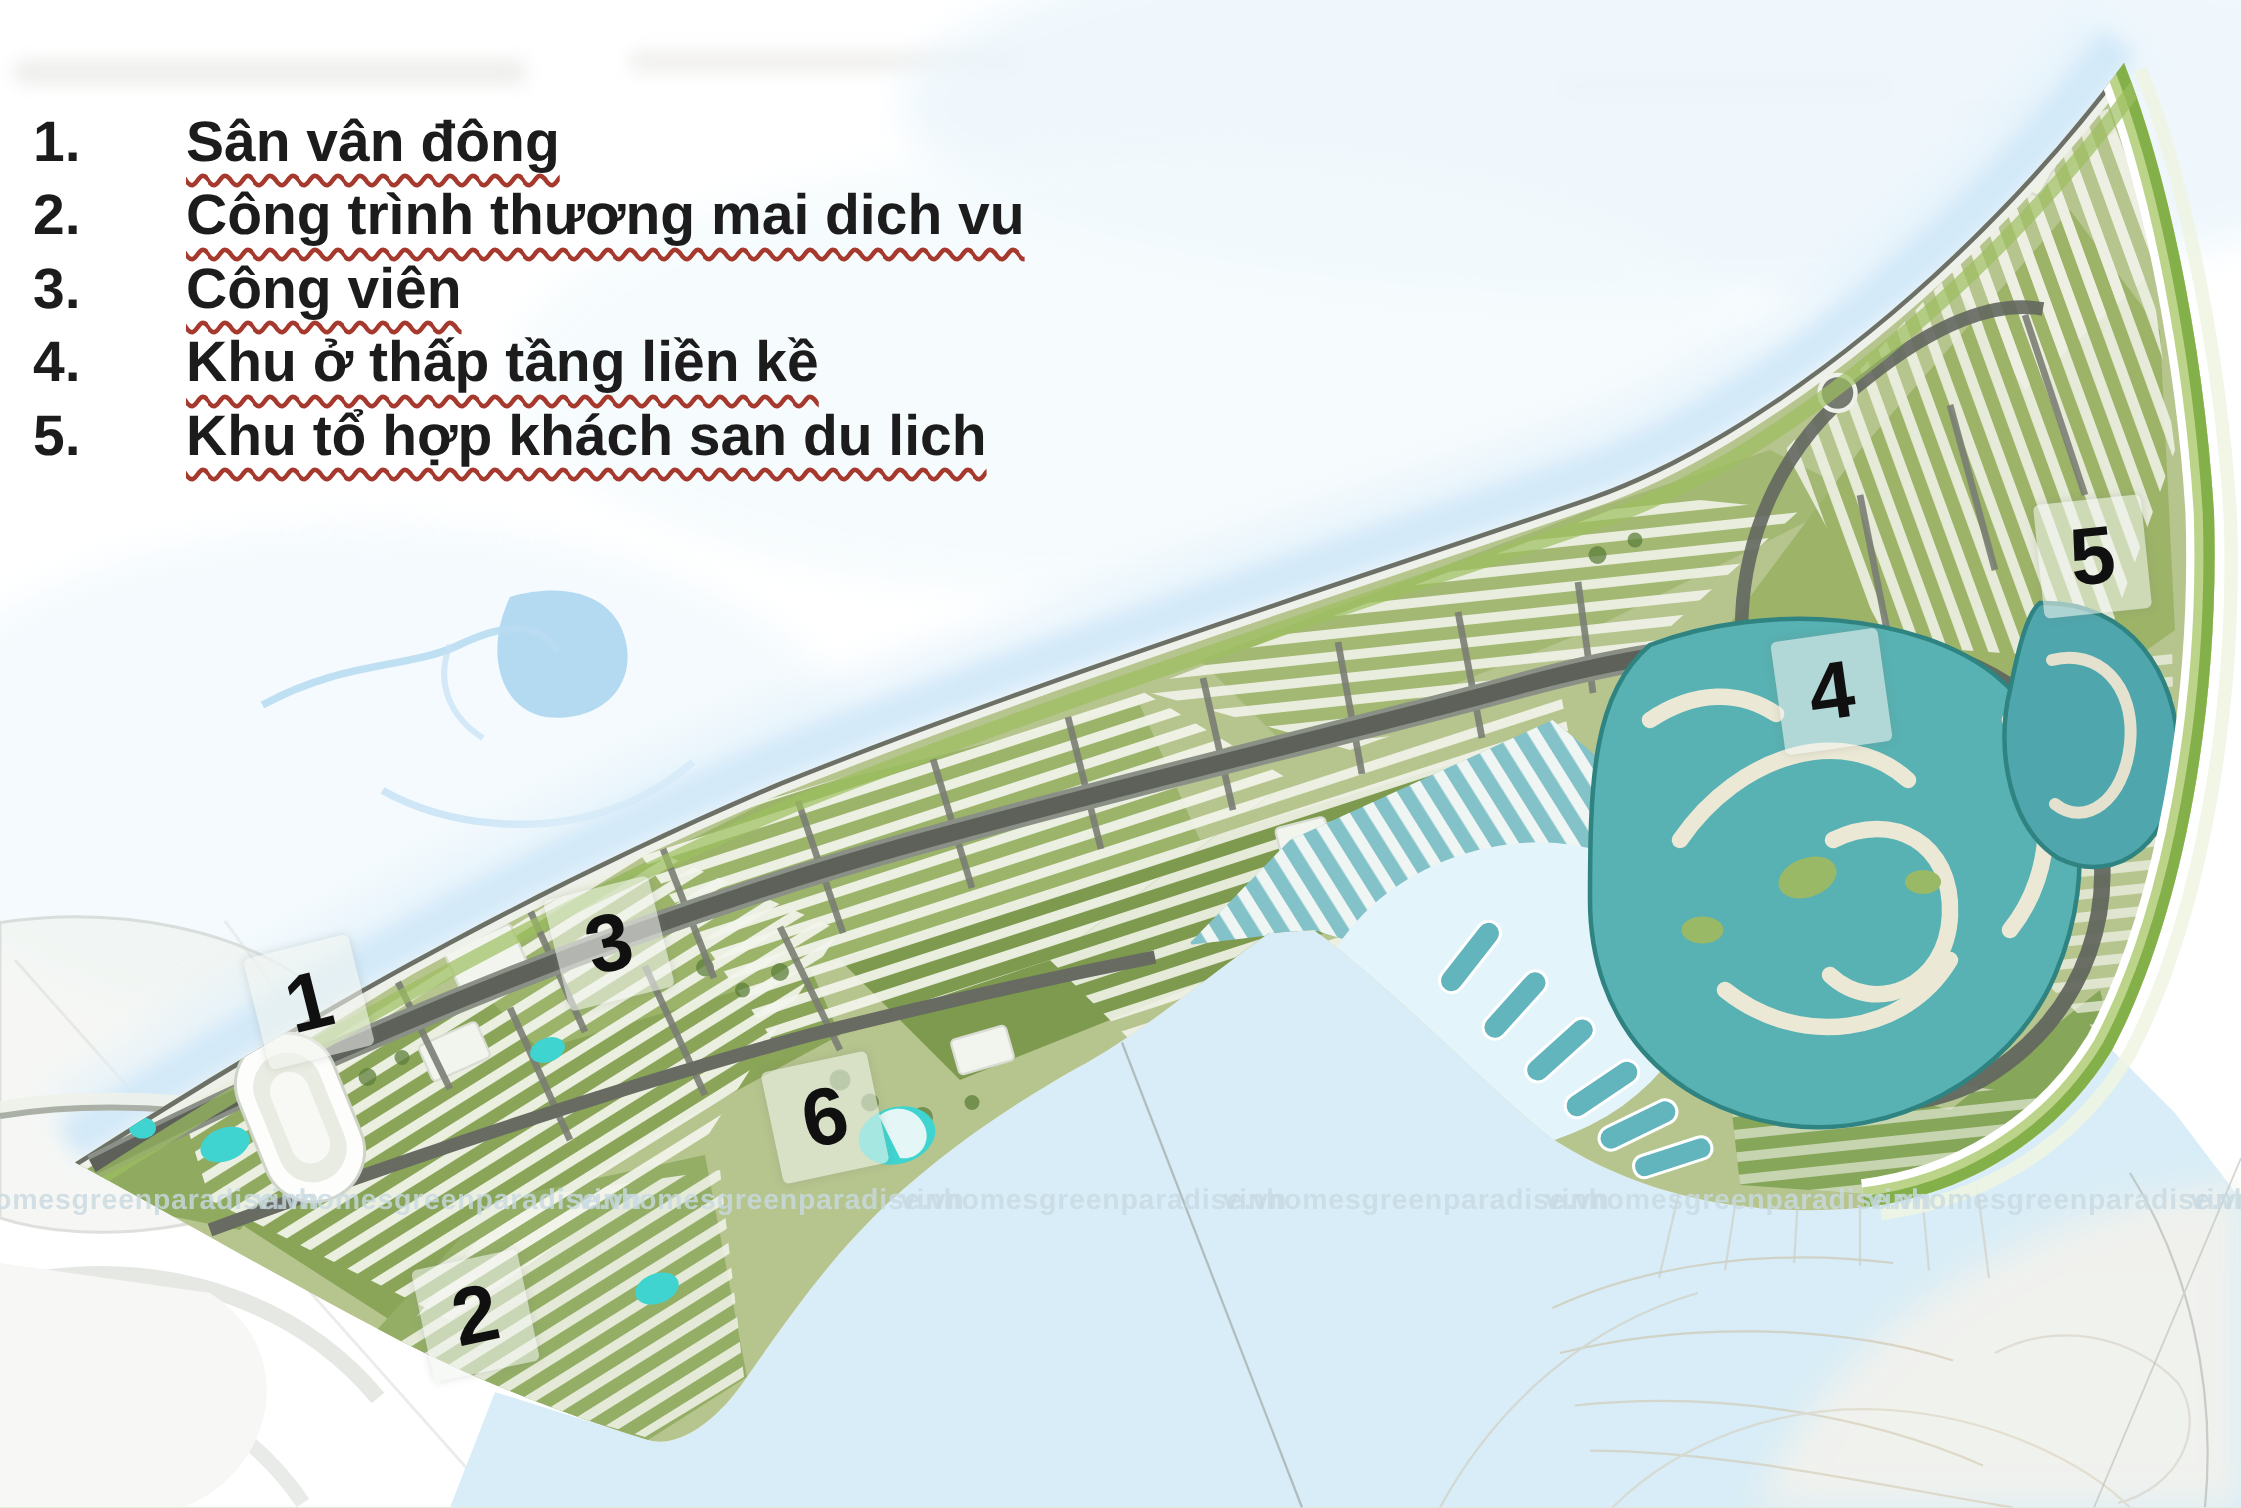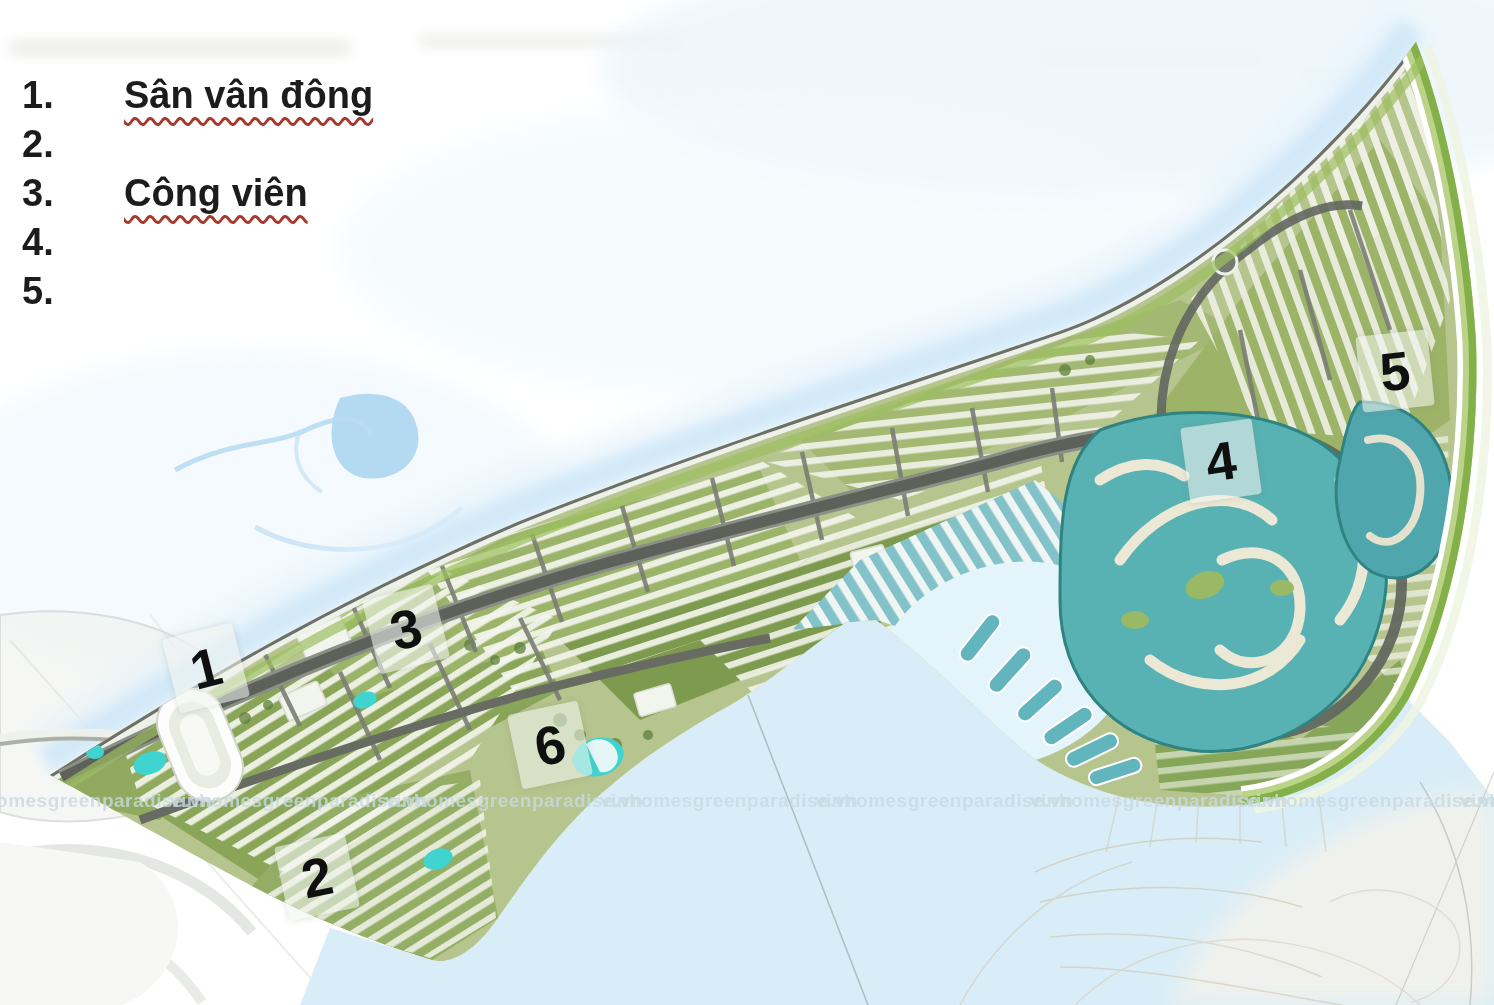--- a/index.html
+++ b/index.html
@@ -319,33 +319,36 @@
 
 <div id="legend">
 
     <div class="legend-row">
       <span class="legend-num">1.</span>
       <span class="legend-label">Sân vân đông</span>
     </div>
 
     <div class="legend-row">
       <span class="legend-num">2.</span>
+      <span class="legend-label">Công trình thương mai dich vu</span>
     </div>
 
     <div class="legend-row">
       <span class="legend-num">3.</span>
       <span class="legend-label">Công viên</span>
     </div>
 
     <div class="legend-row">
       <span class="legend-num">4.</span>
+      <span class="legend-label">Khu ở thấp tầng liền kề</span>
     </div>
 
     <div class="legend-row">
       <span class="legend-num">5.</span>
+      <span class="legend-label">Khu tổ hợp khách san du lich</span>
     </div>
   </div>
 
 <div id="marker-layer">
 
     <div class="marker" style="left: 206px; top: 668px; --rot: -14deg;">
       <span>1</span>
     </div>
 
     <div class="marker" style="left: 317px; top: 877px; --rot: -12deg;">

